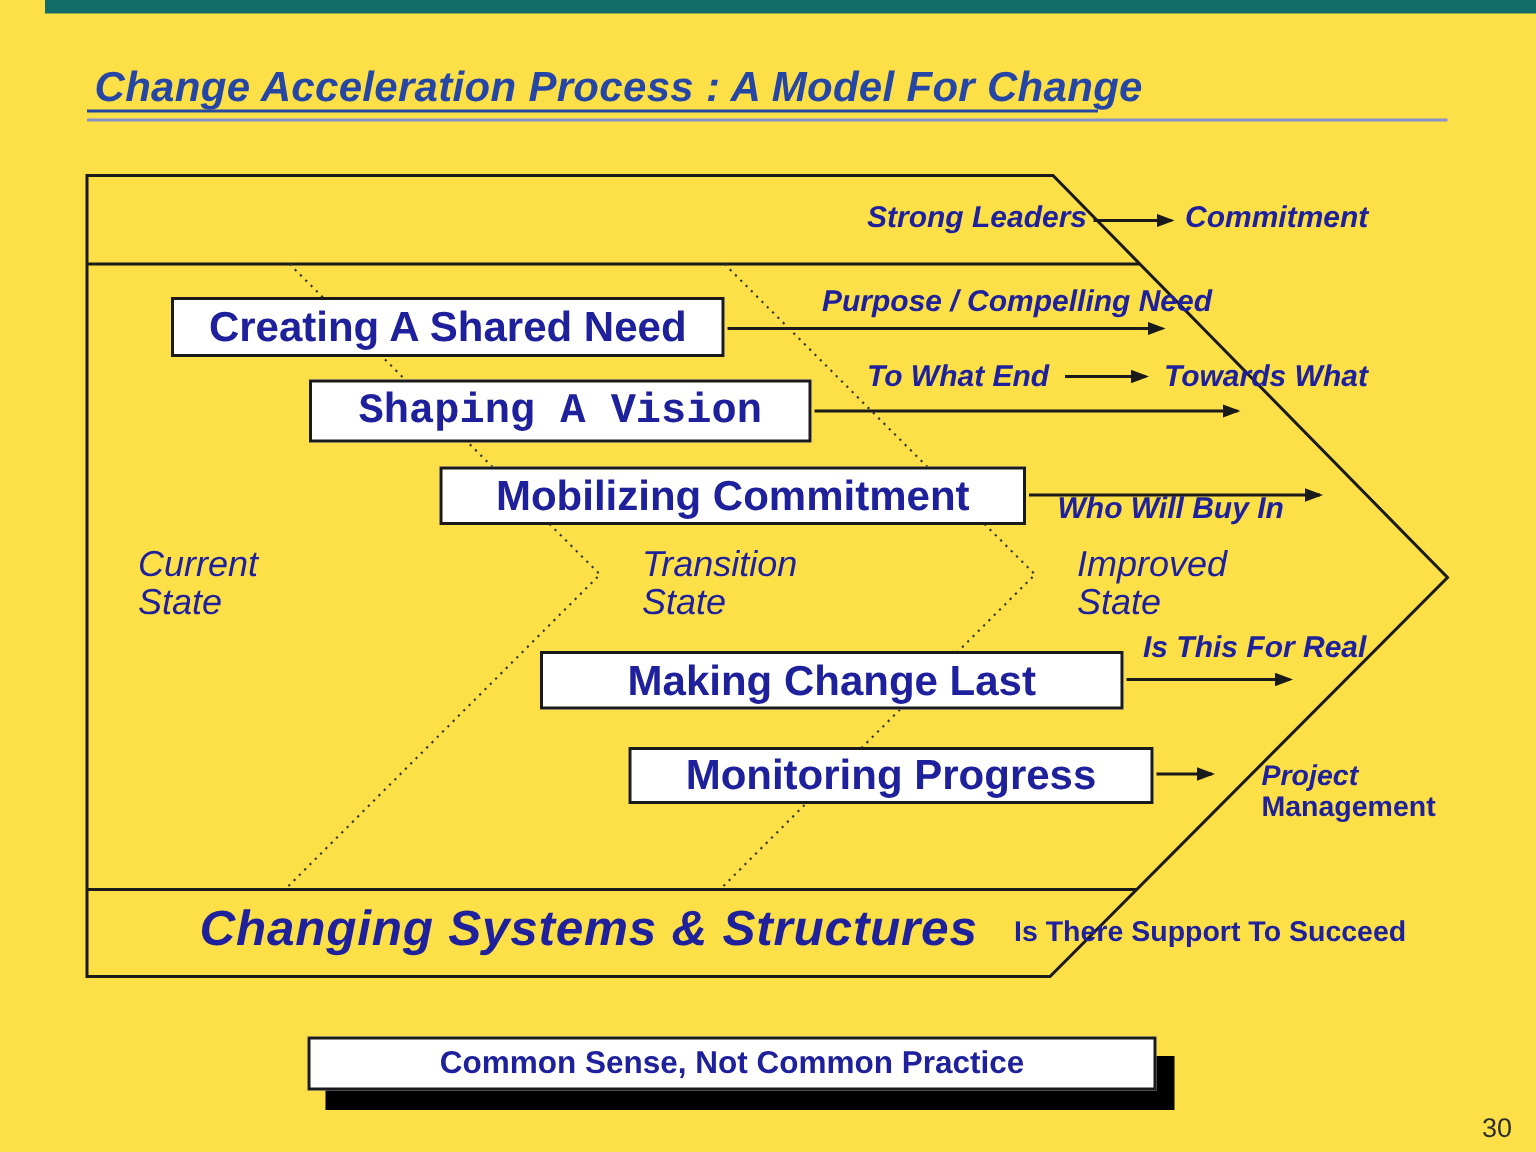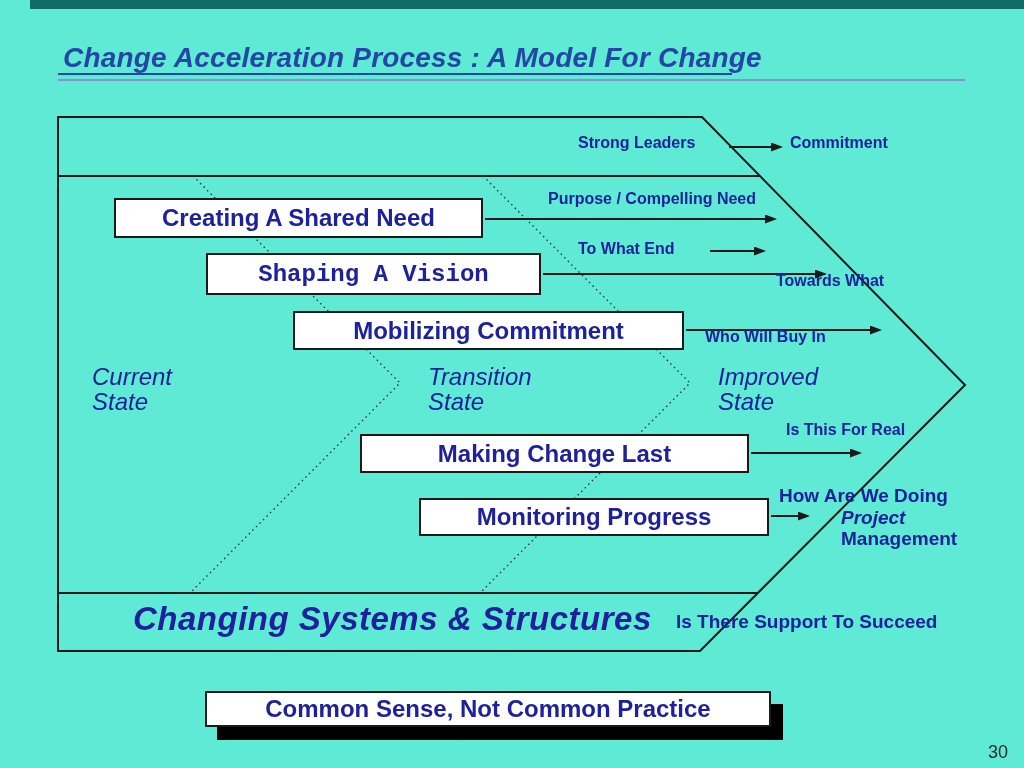--- a/index.html
+++ b/index.html
@@ -1,43 +1,43 @@
 <!DOCTYPE html>
 <html style="--navy: #1e219b; --title_blue: #2646a5; --teal: #116b66; --line: #1a1a1a; --rule_blue: #8a90c8;"><head>
 <meta charset="utf-8">
 <style>
   html,body{margin:0;padding:0;background:#ffffff;}
   #slide{
-    position:relative;width:1024px;height:768px;background:#5eead4;overflow:hidden;
+    position:relative;width:1024px;height:768px;background:#fde047;overflow:hidden;
     font-family:"Liberation Sans",sans-serif;
   }
   .abs{position:absolute;white-space:nowrap;}
   #topbar{position:absolute;top:0;left:30px;right:0;height:9px;background:var(--teal);}
   #title{
     left:63px;top:42px;font-size:28px;font-style:italic;font-weight:600;
     color:var(--title_blue);letter-spacing:0.2px;
   }
   #title-underline{left:58px;top:73px;width:674px;height:2px;background:var(--title_blue);}
   #title-rule{left:58px;top:79px;width:907px;height:2px;background:var(--rule_blue);}
   svg{position:absolute;left:0;top:0;z-index:1;}
   .txt{z-index:2;color:var(--navy);}
   .big-label{font-size:35px;font-weight:bold;font-style:italic;letter-spacing:0.5px;}
-  .ann{font-size:16px;font-weight:bold;}
+  .ann{font-size:20px;font-weight:bold;font-style:italic;}
   .ann-sm{font-size:19px;font-weight:bold;}
   .state{font-size:24px;font-style:italic;line-height:25px;white-space:nowrap;}
   .pbox{
     position:absolute;z-index:2;background:#ffffff;border:2px solid var(--line);
     display:flex;align-items:center;justify-content:center;
-    color:var(--navy);font-size:24px;font-weight:bold;white-space:nowrap;
+    color:var(--navy);font-size:28px;font-weight:bold;white-space:nowrap;
   }
   #banner{
     left:205px;top:691px;width:562px;height:32px;
     background:#fff;border:2px solid var(--line);box-shadow:12px 13px 0 #000;
     display:flex;align-items:center;justify-content:center;
-    font-size:24px;font-weight:bold;color:var(--navy);z-index:2;position:absolute;white-space:nowrap;
+    font-size:21px;font-weight:bold;color:var(--navy);z-index:2;position:absolute;white-space:nowrap;
   }
   #page-number{left:988px;top:742px;font-size:18px;color:#2b2b2b;z-index:2;}
 </style>
 </head>
 <body>
 
 <div id="slide">
 
   <div id="topbar"></div>
 
@@ -76,21 +76,21 @@
 
   <div class="pbox" style="left:114px;top:198px;width:365px;height:36px;">
     <span>Creating A Shared Need</span>
   </div>
   <div class="abs txt ann" style="left:548px;top:190px;">Purpose / Compelling Need</div>
 
   <div class="pbox" style="left:206px;top:253px;width:331px;height:38px;font-family:Liberation Mono, monospace;">
     <span>Shaping A Vision</span>
   </div>
   <div class="abs txt ann" style="left:578px;top:240px;">To What End</div>
-  <div class="abs txt ann" style="left:776px;top:240px;margin-top:32px;">Towards What</div>
+  <div class="abs txt ann" style="left:776px;top:240px;">Towards What</div>
 
   <div class="pbox" style="left:293px;top:311px;width:387px;height:35px;">
     <span>Mobilizing Commitment</span>
   </div>
   <div class="abs txt ann" style="left:705px;top:296px;margin-top:32px;">Who Will Buy In</div>
 
   <div class="abs txt state" style="left:92px;top:364px;">
     <div>Current</div>
     <div>State</div>
   </div>
@@ -99,26 +99,25 @@
     <div>State</div>
   </div>
   <div class="abs txt state" style="left:718px;top:364px;">
     <div>Improved</div>
     <div>State</div>
   </div>
 
   <div class="pbox" style="left:360px;top:434px;width:385px;height:35px;">
     <span>Making Change Last</span>
   </div>
-  <div class="abs txt ann" style="left:762px;top:421px;margin-left:24px;">Is This For Real</div>
+  <div class="abs txt ann" style="left:762px;top:421px;">Is This For Real</div>
 
   <div class="pbox" style="left:419px;top:498px;width:346px;height:34px;align-items:center;">
     <span>Monitoring Progress</span>
   </div>
-  <div class="abs txt ann-sm" style="left:779px;top:485px;">How Are We Doing</div>
   <div class="abs txt ann-sm" style="left:841px;top:507px;font-style:italic;">Project</div>
   <div class="abs txt ann-sm" style="left:841px;top:528px;">Management</div>
 
   <div class="abs txt ann-sm" style="left:676px;top:611px;">Is There Support To Succeed</div>
   <div class="abs txt big-label" style="left:133px;top:600px;font-size:33px;">Changing Systems &amp; Structures</div>
 
   <div id="banner">
     <span>Common Sense, Not Common Practice</span>
   </div>
 

